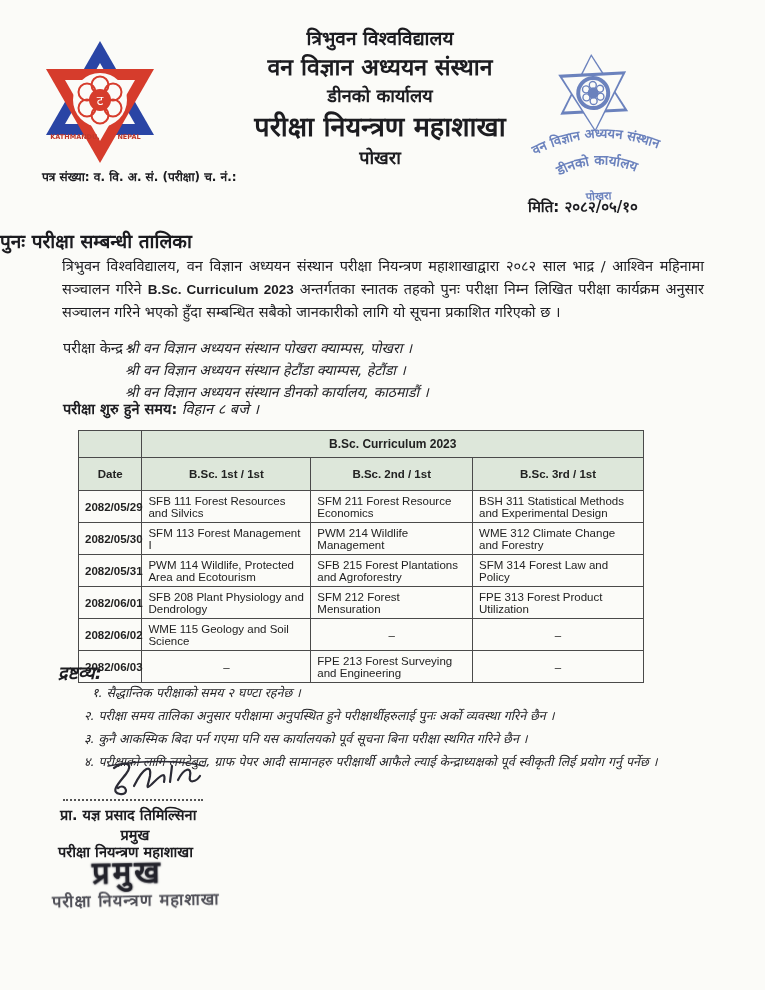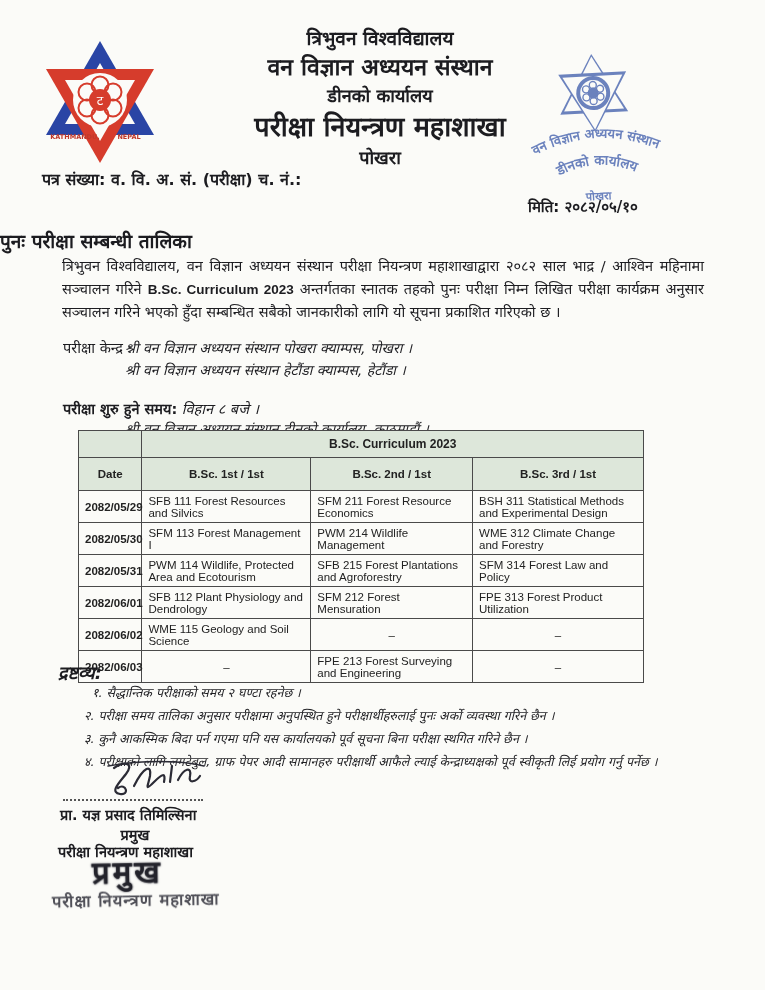--- a/index.html
+++ b/index.html
@@ -10,21 +10,21 @@
   }
   .abs{position:absolute;}
   
   .hdr-center{left:150px;top:26px;width:460px;text-align:center;line-height:1.3;}
   .hdr-l1{font-size:19px;font-weight:bold;}
   .hdr-l2{font-size:23px;font-weight:bold;margin-top:2px;}
   .hdr-l3{font-size:18px;font-weight:bold;margin-top:1px;}
   .hdr-l4{font-size:27px;font-weight:bold;margin-top:2px;}
   .hdr-l5{font-size:18px;font-weight:bold;margin-top:2px;}
   
-  .refline{left:42px;top:168px;font-size:16px;font-weight:bold;}
+  .refline{left:42px;top:168px;font-size:12px;font-weight:bold;}
   .dateline{left:528px;top:196px;font-size:15px;font-weight:bold;}
   
   .title{left:0;top:228px;width:765px;text-align:left;font-size:19px;font-weight:bold;}
   .para{left:62px;top:255px;width:642px;font-size:14.5px;line-height:23px;text-align:justify;}
   .para b{font-family:"Liberation Sans",sans-serif;font-size:13.5px;}
   
   .centers-label{left:63px;top:337px;font-size:14.5px;font-weight:normal;}
   .center-item{left:125px;font-size:14px;font-style:italic;}
   .starttime{left:63px;top:398px;font-size:14.5px;}
   .starttime .lbl{font-weight:bold;}
@@ -119,21 +119,21 @@
   <div class="abs refline">पत्र संख्या: व. वि. अ. सं. (परीक्षा) च. नं.:</div>
   <div class="abs dateline">मिति: २०८२/०५/१०</div>
 
   <div class="abs title">पुनः परीक्षा सम्बन्धी तालिका</div>
 
   <div class="abs para"><span>त्रिभुवन विश्वविद्यालय, वन विज्ञान अध्ययन संस्थान परीक्षा नियन्त्रण महाशाखाद्वारा २०८२ साल भाद्र / आश्विन महिनामा सञ्चालन गरिने </span><b>B.Sc. Curriculum 2023</b><span> अन्तर्गतका स्नातक तहको पुनः परीक्षा निम्न लिखित परीक्षा कार्यक्रम अनुसार सञ्चालन गरिने भएको हुँदा सम्बन्धित सबैको जानकारीको लागि यो सूचना प्रकाशित गरिएको छ ।</span></div>
 
   <div class="abs centers-label">परीक्षा केन्द्र :</div>
   <div class="abs center-item" style="top:338px;">श्री वन विज्ञान अध्ययन संस्थान पोखरा क्याम्पस, पोखरा ।</div>
   <div class="abs center-item" style="top:360px;">श्री वन विज्ञान अध्ययन संस्थान हेटौंडा क्याम्पस, हेटौंडा ।</div>
-  <div class="abs center-item" style="top:382px;margin-top:37px;">श्री वन विज्ञान अध्ययन संस्थान डीनको कार्यालय, काठमाडौं ।</div>
+  <div class="abs center-item" style="top:382px;">श्री वन विज्ञान अध्ययन संस्थान डीनको कार्यालय, काठमाडौं ।</div>
 
   <div class="abs starttime">
     <span class="lbl">परीक्षा शुरु हुने समय:</span>
     <span class="val">विहान ८ बजे ।</span>
   </div>
 
   <div class="abs tablewrap">
     <table class="sched">
       <colgroup>
           <col class="col-date">
@@ -165,21 +165,21 @@
         <td>WME 312 Climate Change and Forestry</td>
       </tr>
       <tr>
         <td class="datecell">2082/05/31</td>
         <td>PWM 114 Wildlife, Protected Area and Ecotourism</td>
         <td>SFB 215 Forest Plantations and Agroforestry</td>
         <td>SFM 314 Forest Law and Policy</td>
       </tr>
       <tr>
         <td class="datecell">2082/06/01</td>
-        <td>SFB 112 Plant Physiology and Dendrology</td>
+        <td>SFB 208 Plant Physiology and Dendrology</td>
         <td>SFM 212 Forest Mensuration</td>
         <td>FPE 313 Forest Product Utilization</td>
       </tr>
       <tr>
         <td class="datecell">2082/06/02</td>
         <td>WME 115 Geology and Soil Science</td>
         <td class="c">–</td>
         <td class="c">–</td>
       </tr>
       <tr>

